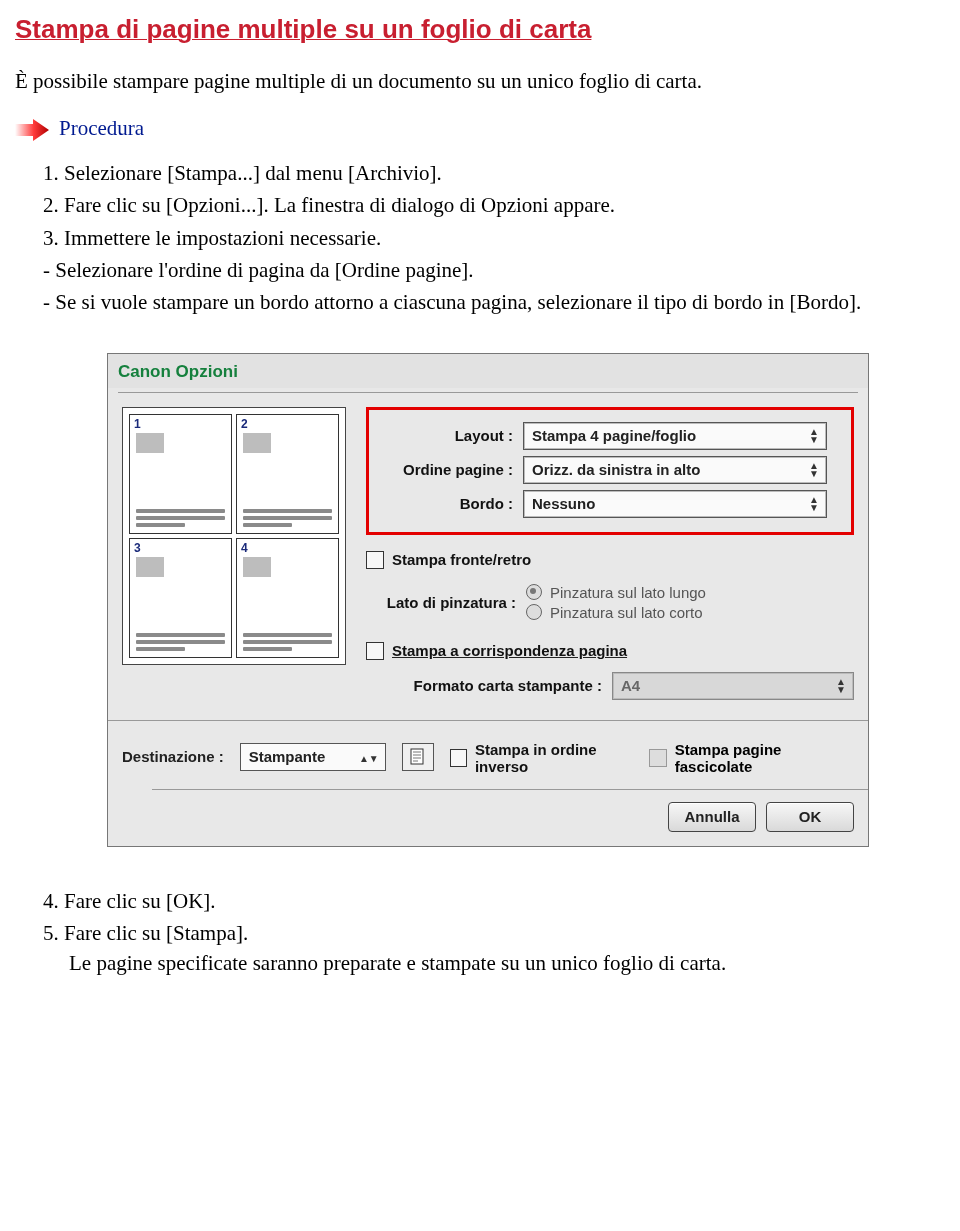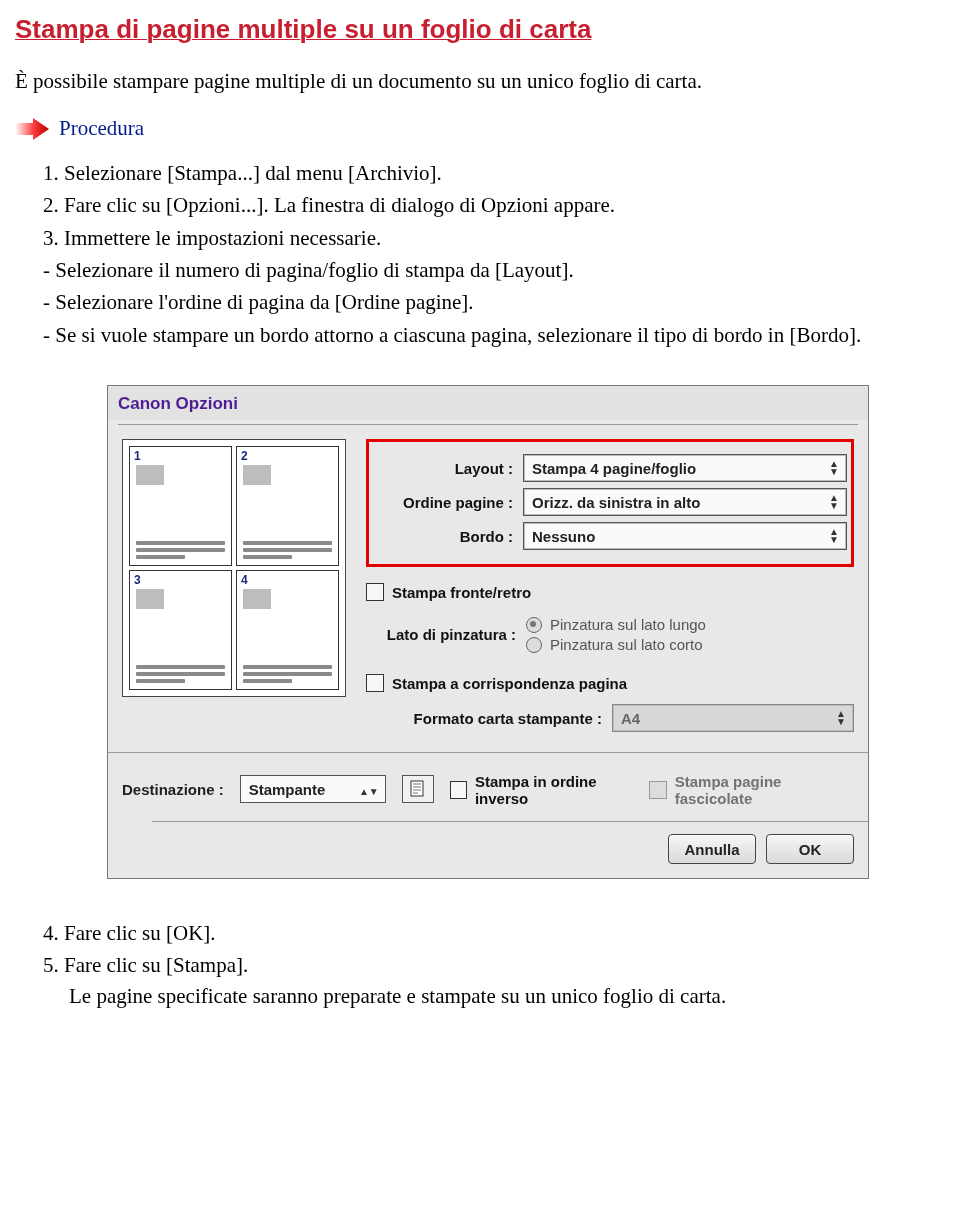--- a/index.html
+++ b/index.html
@@ -19,21 +19,21 @@
     margin: 4px 0 24px 0;
     text-decoration: underline;
     text-decoration-thickness: 1px;
   }
   .intro {
     margin: 0 0 22px 0;
     font-size: 21px;
   }
   .proc-row {
     display: flex;
-    align-items: center;
+    align-items: flex-end;
     gap: 10px;
     margin-bottom: 18px;
     font-size: 21px;
     color: #001a90;
   }
   .arrow-icon {
     width: 34px;
     height: 22px;
     display: inline-block;
   }
@@ -65,21 +65,21 @@
     font-family: Arial, Helvetica, sans-serif;
     font-size: 15px;
     color: #222;
     padding-bottom: 14px;
   }
   .dlg-titlebar {
     background: #e2e2e2;
     padding: 8px 10px 6px 10px;
     font-weight: bold;
     font-size: 17px;
-    color: #4c1d95;
+    color: #15803d;
     text-align: left;
   }
   .dlg-hr {
     border: none;
     border-top: 1px solid #999;
     margin: 4px 10px 10px 10px;
   }
   .dlg-body {
     display: flex;
     padding: 4px 14px 4px 14px;
@@ -124,21 +124,21 @@
     background: #bdbdbd;
   }
 
   .right-col {
     flex: 1;
     display: flex;
     flex-direction: column;
   }
   .hl-group {
     border: 3px solid #e30000;
-    padding: 6px 4px 8px 8px;
+    padding: 6px 24px 8px 8px;
     margin-bottom: 10px;
   }
   .field-row {
     display: flex;
     align-items: center;
     margin: 6px 0;
     gap: 10px;
   }
   .field-row .lbl {
     min-width: 136px;
@@ -187,21 +187,21 @@
     gap: 8px;
     margin: 6px 0 4px 0;
   }
   .chk .box {
     width: 16px; height: 16px;
     border: 1px solid #333;
     background: #f7f7f7;
   }
   .chk.disabled .box { border-color: #999; background: #ddd; }
   .chk .txt { font-weight: bold; color: #111; }
-  .chk.disabled .txt { color: #737373; }
+  .chk.disabled .txt { color: #000000; }
   .radio-row {
     display: flex;
     align-items: center;
     gap: 8px;
     margin: 3px 0 3px 0px;
   }
   .radio-row .circ {
     width: 14px; height: 14px;
     border: 1px solid #666;
     border-radius: 50%;
@@ -315,21 +315,20 @@
       <polygon points="0,5 18,5 18,0 34,11 18,22 18,17 0,17" fill="url(#g1)"></polygon>
     </svg>
   </span>
   <span>Procedura</span>
 </div>
 
 <ol class="steps">
   <li>1.  Selezionare [Stampa...] dal menu [Archivio].</li>
   <li>2.  Fare clic su [Opzioni...]. La finestra di dialogo di Opzioni appare.</li>
   <li>3.  Immettere le impostazioni necessarie.</li>
-  <li class="sub">-  Selezionare il numero di pagina/foglio di stampa da [Layout].</li>
   <li class="sub">-  Selezionare l'ordine di pagina da [Ordine pagine].</li>
   <li class="sub">-  Se si vuole stampare un bordo attorno a ciascuna pagina, selezionare il tipo di bordo in [Bordo].</li>
 </ol>
 
 <div class="dialog">
   <div class="dlg-titlebar">Canon Opzioni</div>
   <hr class="dlg-hr">
 
   <div class="dlg-body">
 
@@ -418,21 +417,21 @@
               <span class="circ"></span>
               <span class="rtxt">Pinzatura sul lato lungo</span>
             </div>
             <div class="radio-row">
               <span class="circ"></span>
               <span class="rtxt">Pinzatura sul lato corto</span>
             </div>
           </div>
         </div>
 
-        <div class="chk" style="margin-top:10px;">
+        <div class="chk" style="margin-top:10px;text-decoration:underline;">
           <span class="box"></span>
           <span class="txt">Stampa a corrispondenza pagina</span>
         </div>
         <div class="field-row slim">
           <div class="lbl">Formato carta stampante :</div>
           <div class="combo disabled">
             <span>A4</span>
             <span class="caret">
                 <span>▲</span>
                 <span>▼</span>

